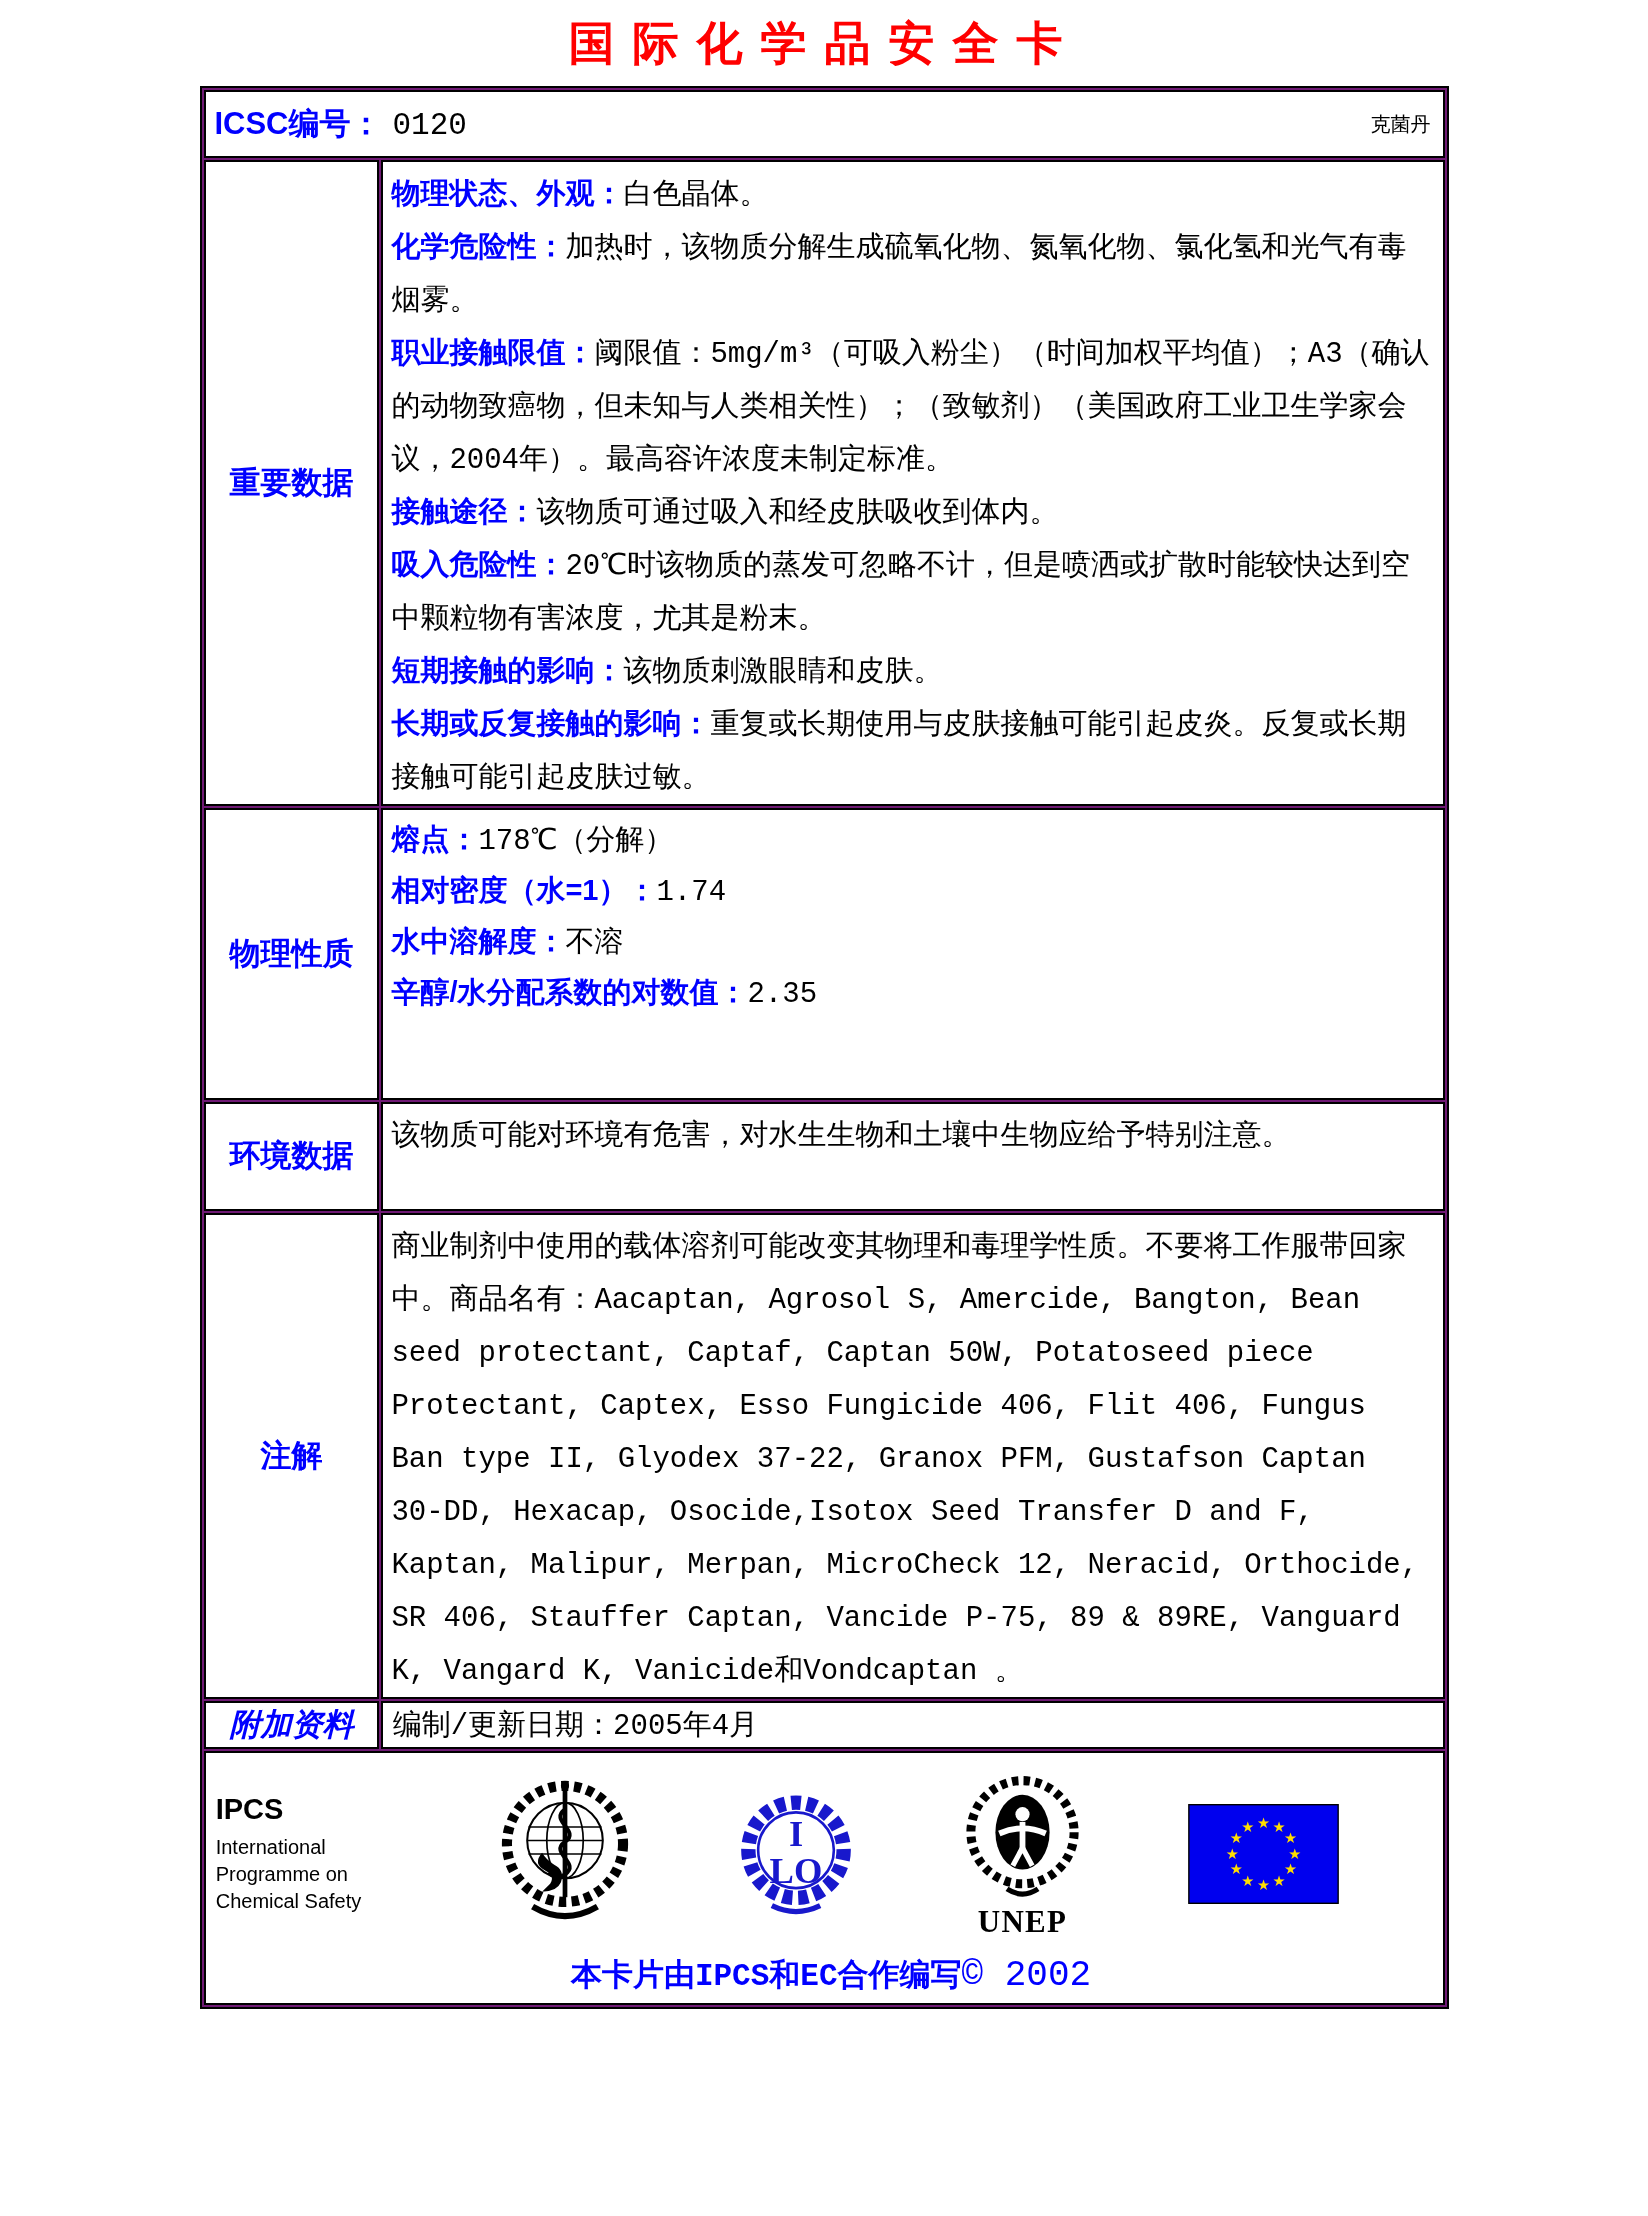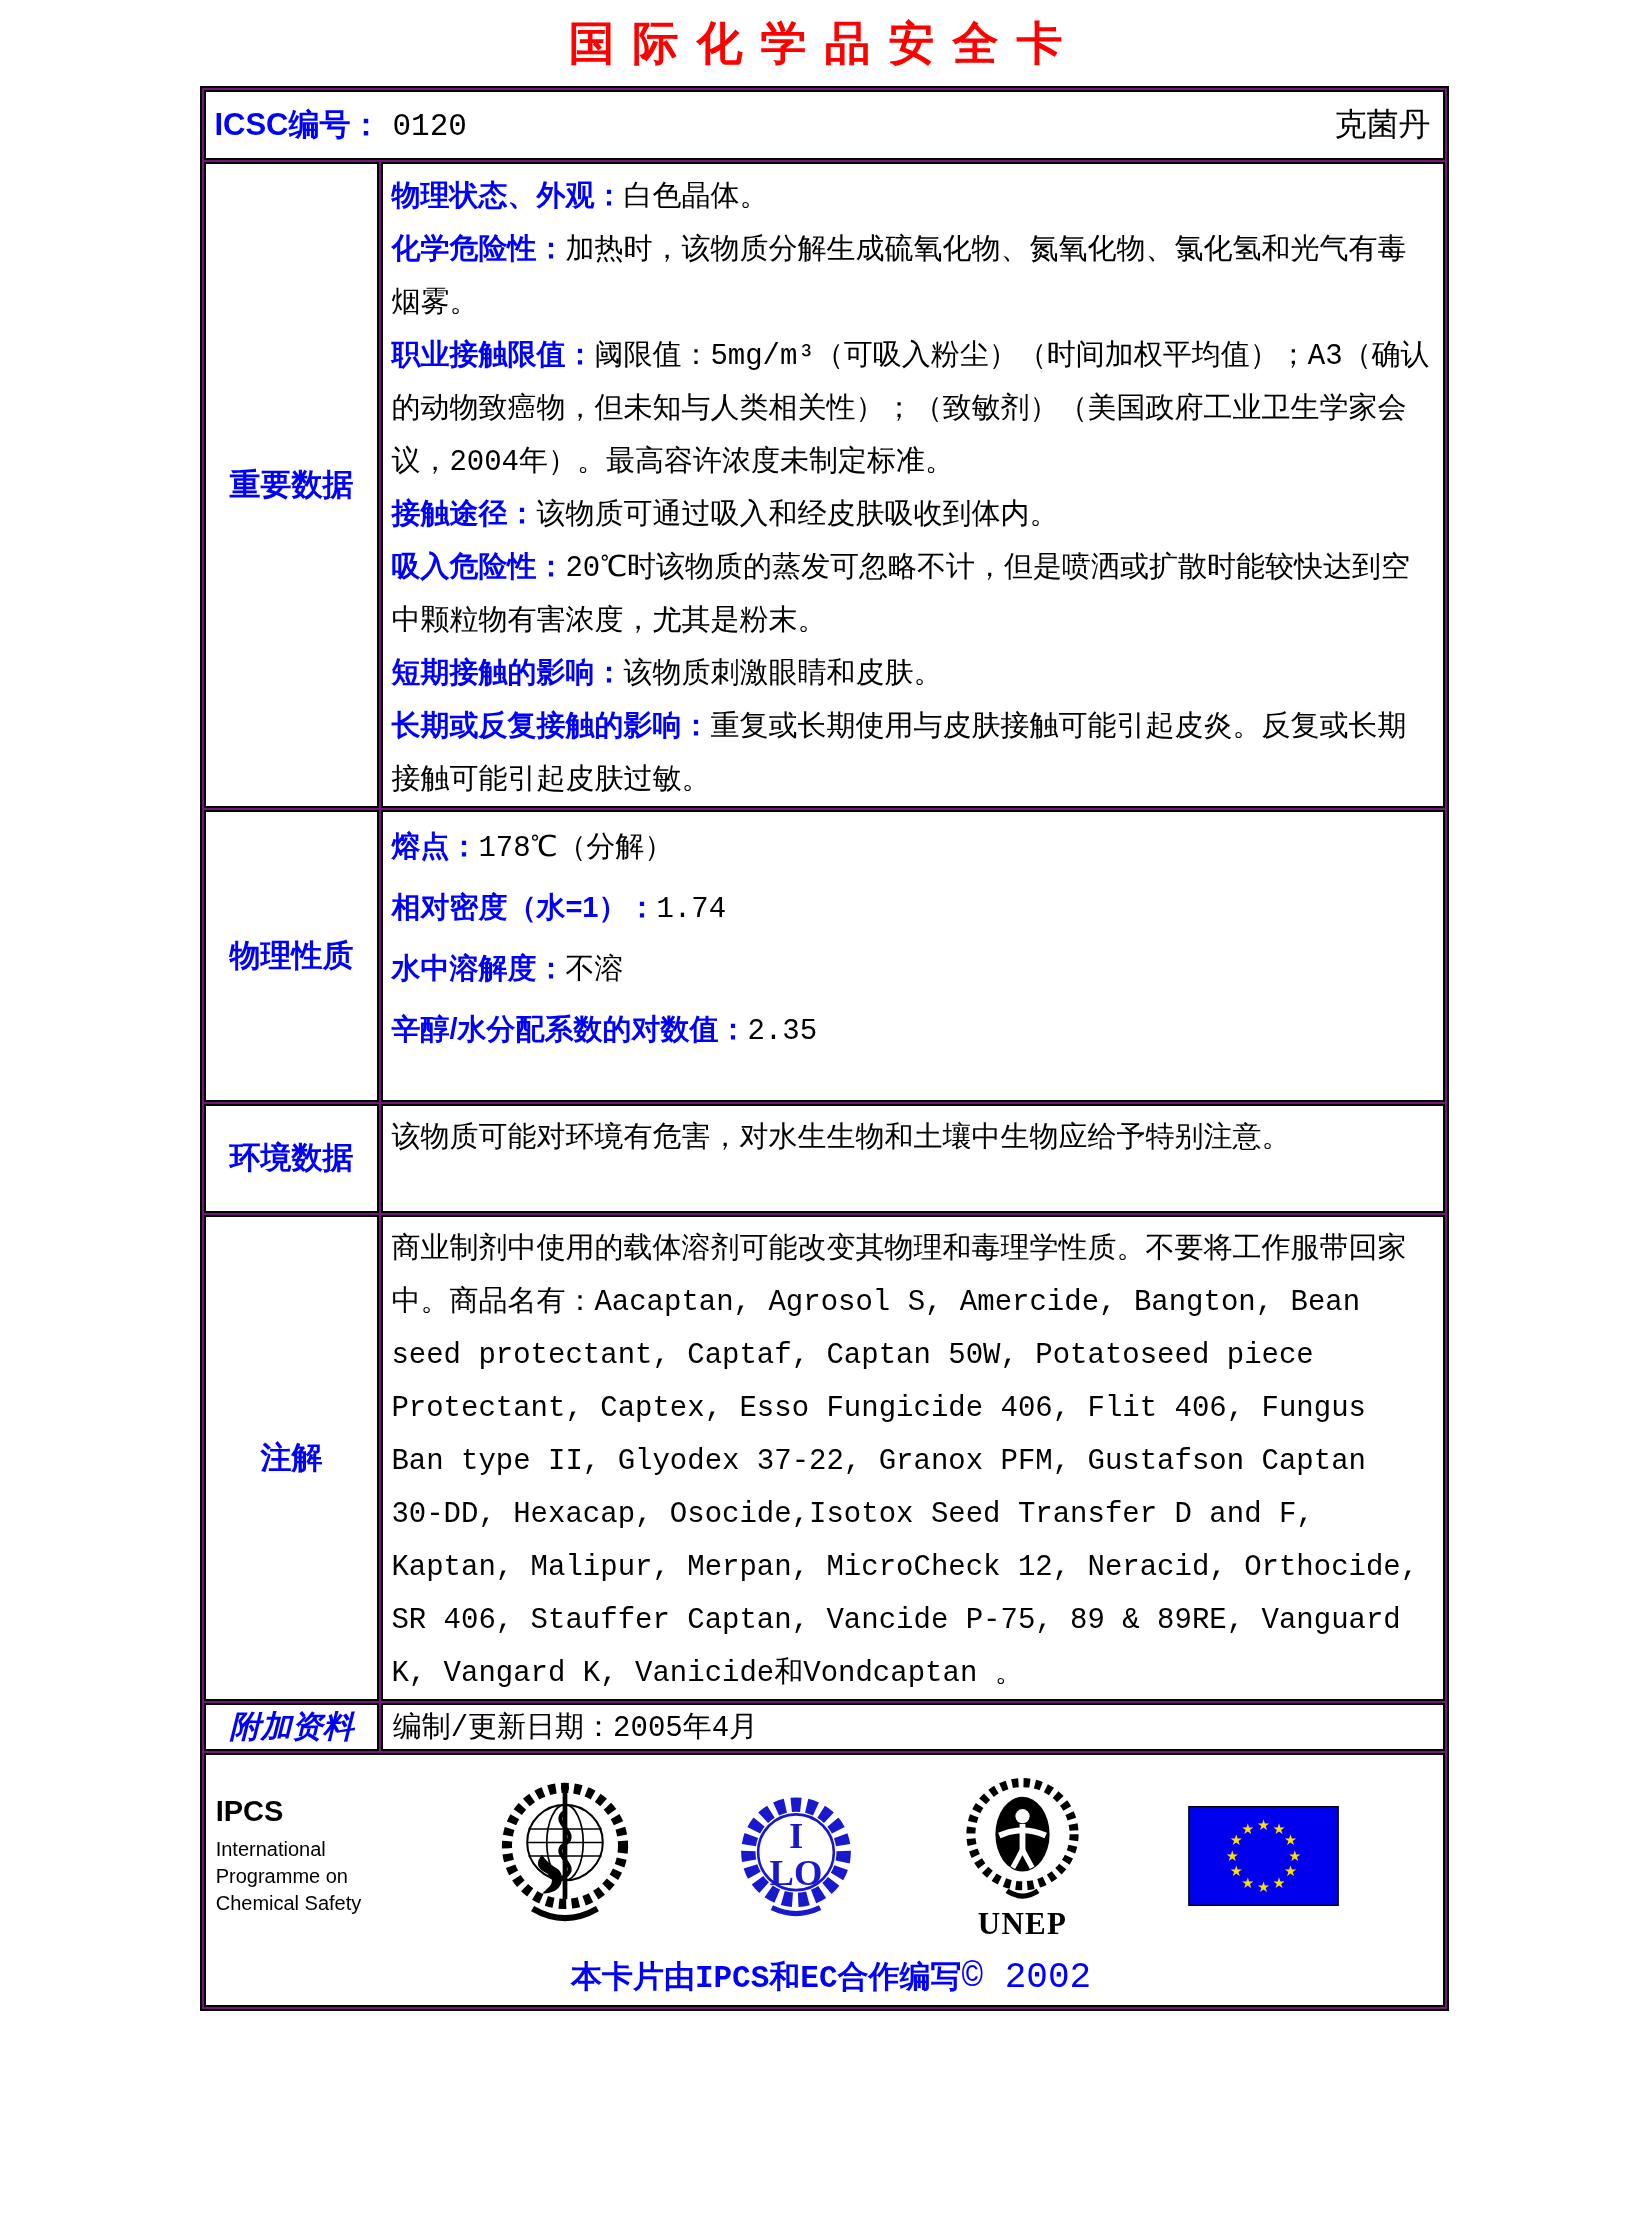--- a/index.html
+++ b/index.html
@@ -50,24 +50,24 @@
     font-weight:bold;
     font-family:"Liberation Sans","DejaVu Sans",sans-serif;
   }
   .btext{font-family:"Liberation Mono","DejaVu Sans Mono",monospace;}
 
   
   .hdr-cell{padding:11px 8.4px;font-size:31px;}
   .hdr-flex{display:flex;justify-content:space-between;align-items:center;}
   .icsc-label{color:#0000FF;font-weight:bold;font-family:"Liberation Sans","DejaVu Sans",sans-serif;}
   .icsc-num{font-family:"Liberation Mono","DejaVu Sans Mono",monospace;margin-left:11px;}
-  .chem-name{font-size:32px;padding-right:4.2px;}
-
-  
-  .phys-cell{line-height:58px;}
+  .chem-name{font-size:20px;padding-right:4.2px;}
+
+  
+  .phys-cell{line-height:49px;}
 
   
   .addl-cell{vertical-align:middle;padding:4.2px 9.7px;font-size:29px;line-height:1.15;}
 
   
   .logos-cell{vertical-align:top;padding:9.7px 0 7px 0;}
   .logos-row{
     display:flex;
     align-items:center;
     justify-content:space-between;

